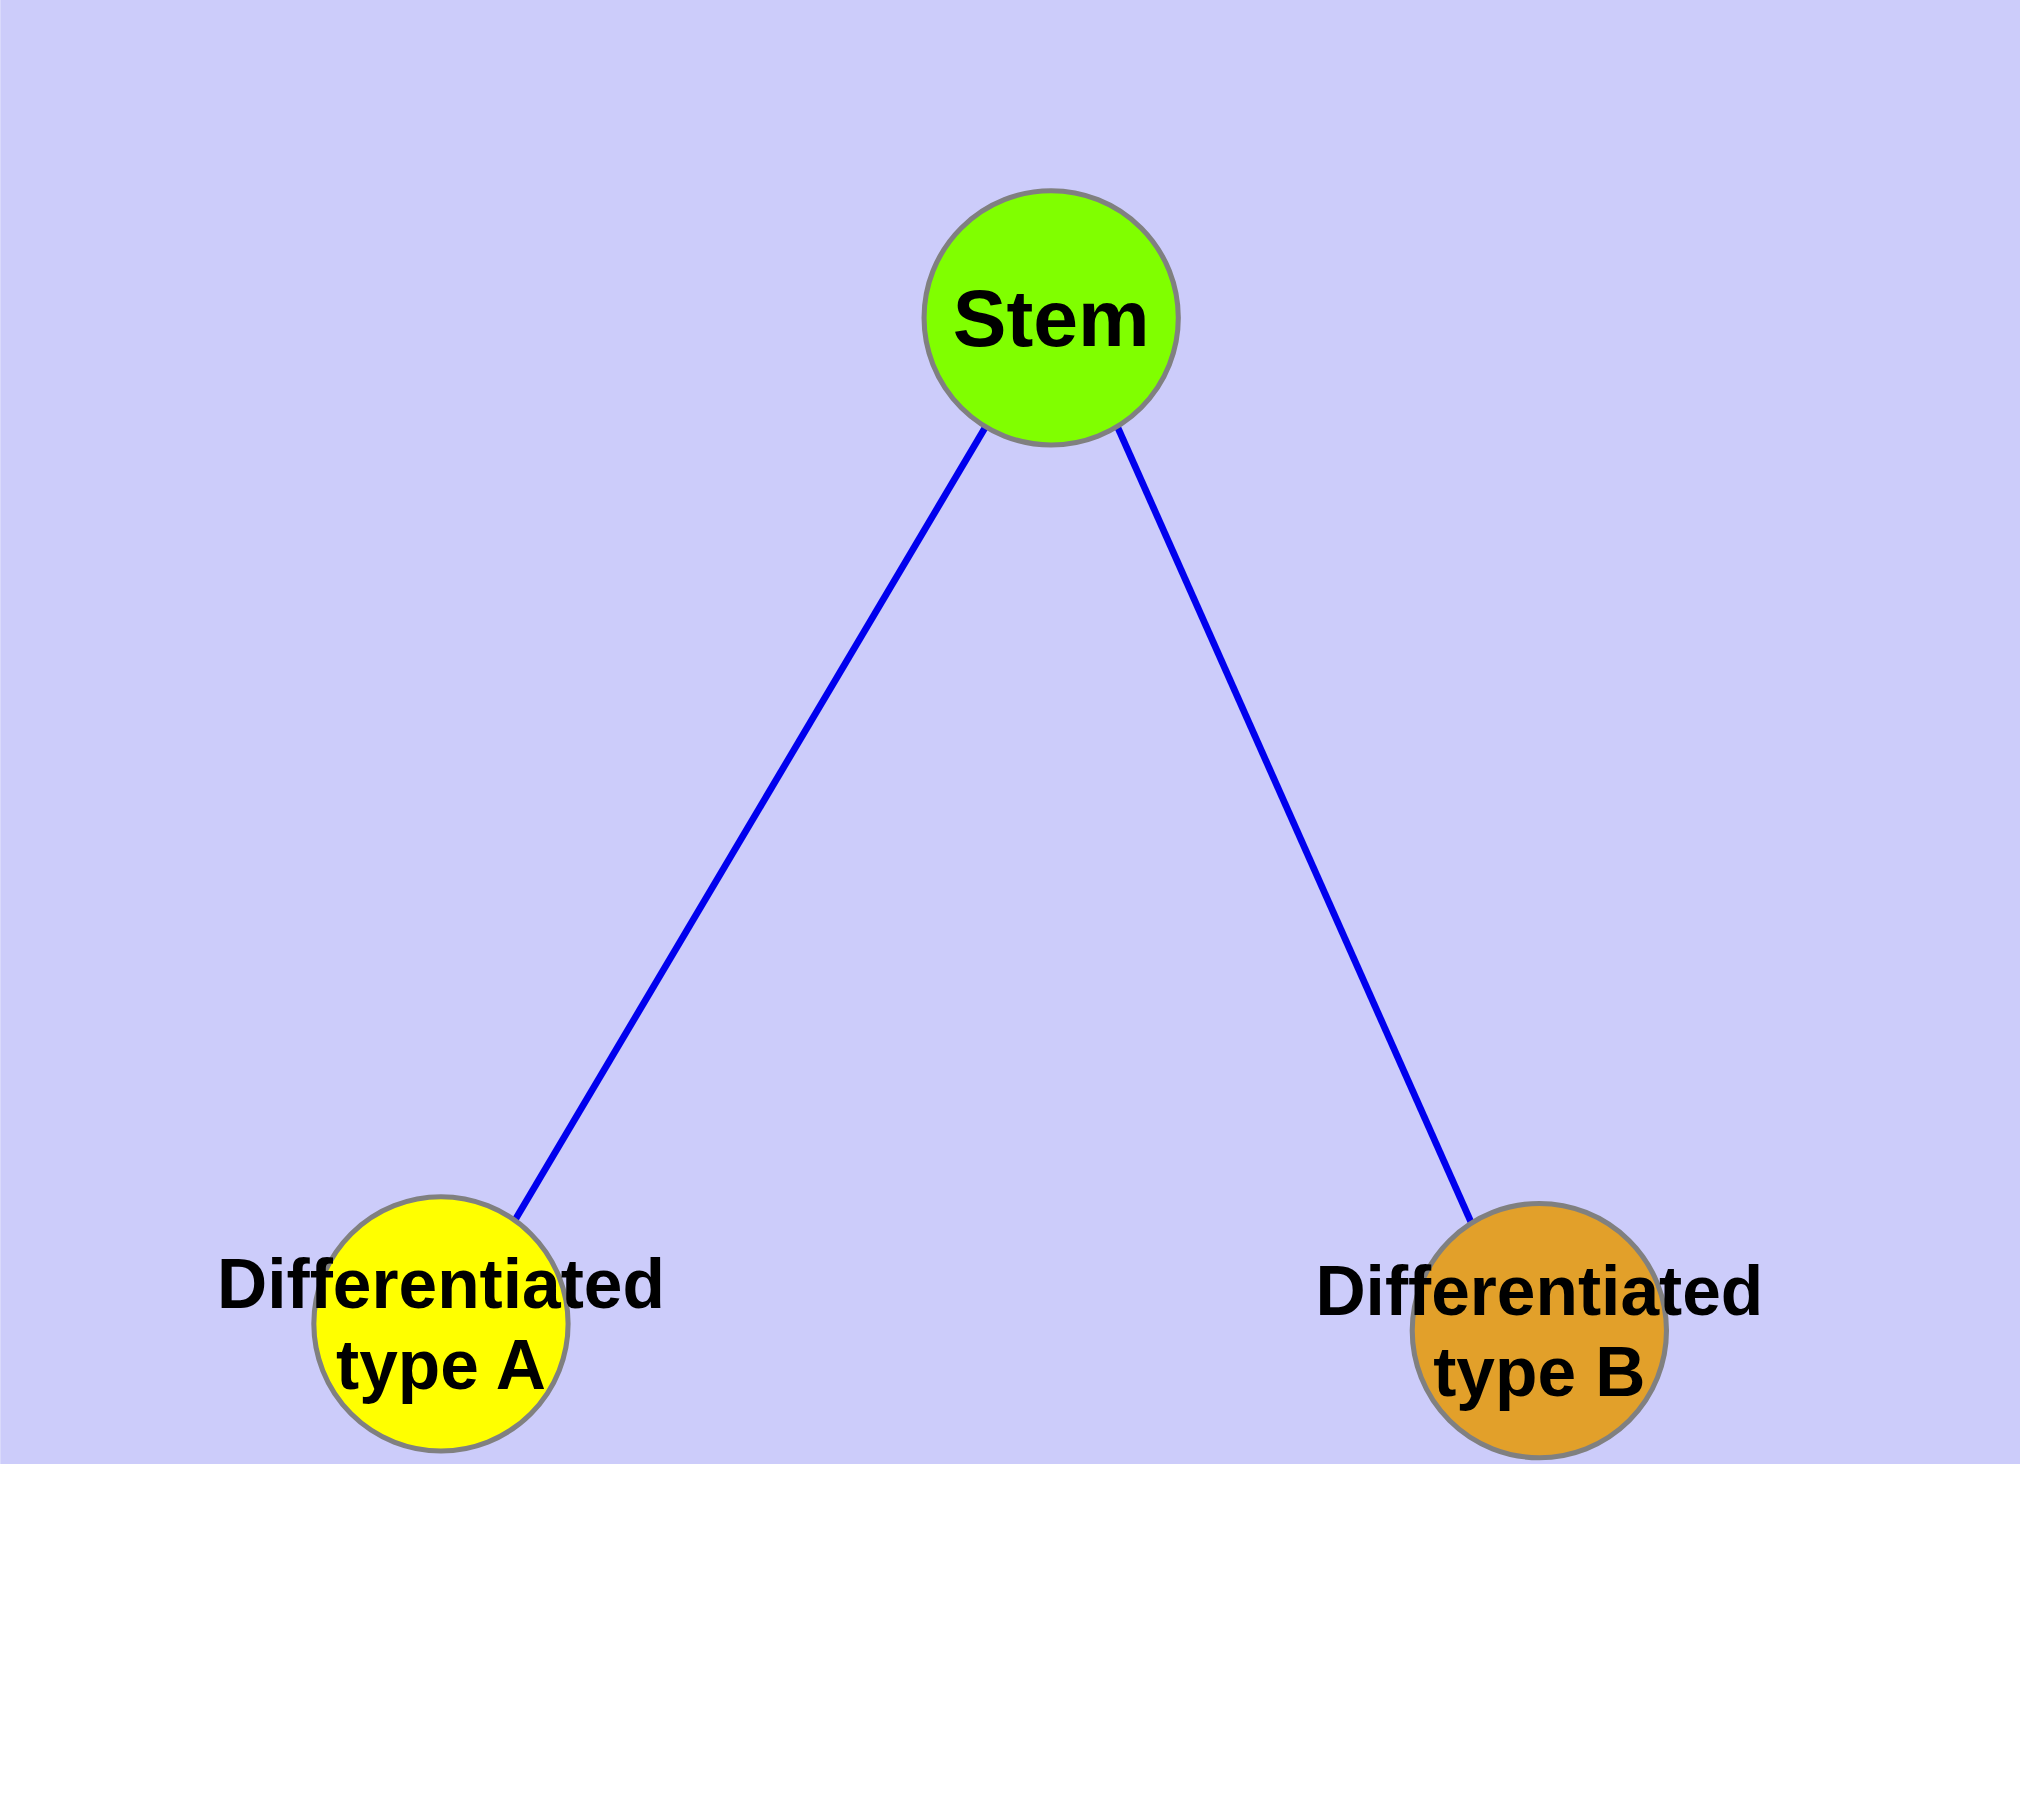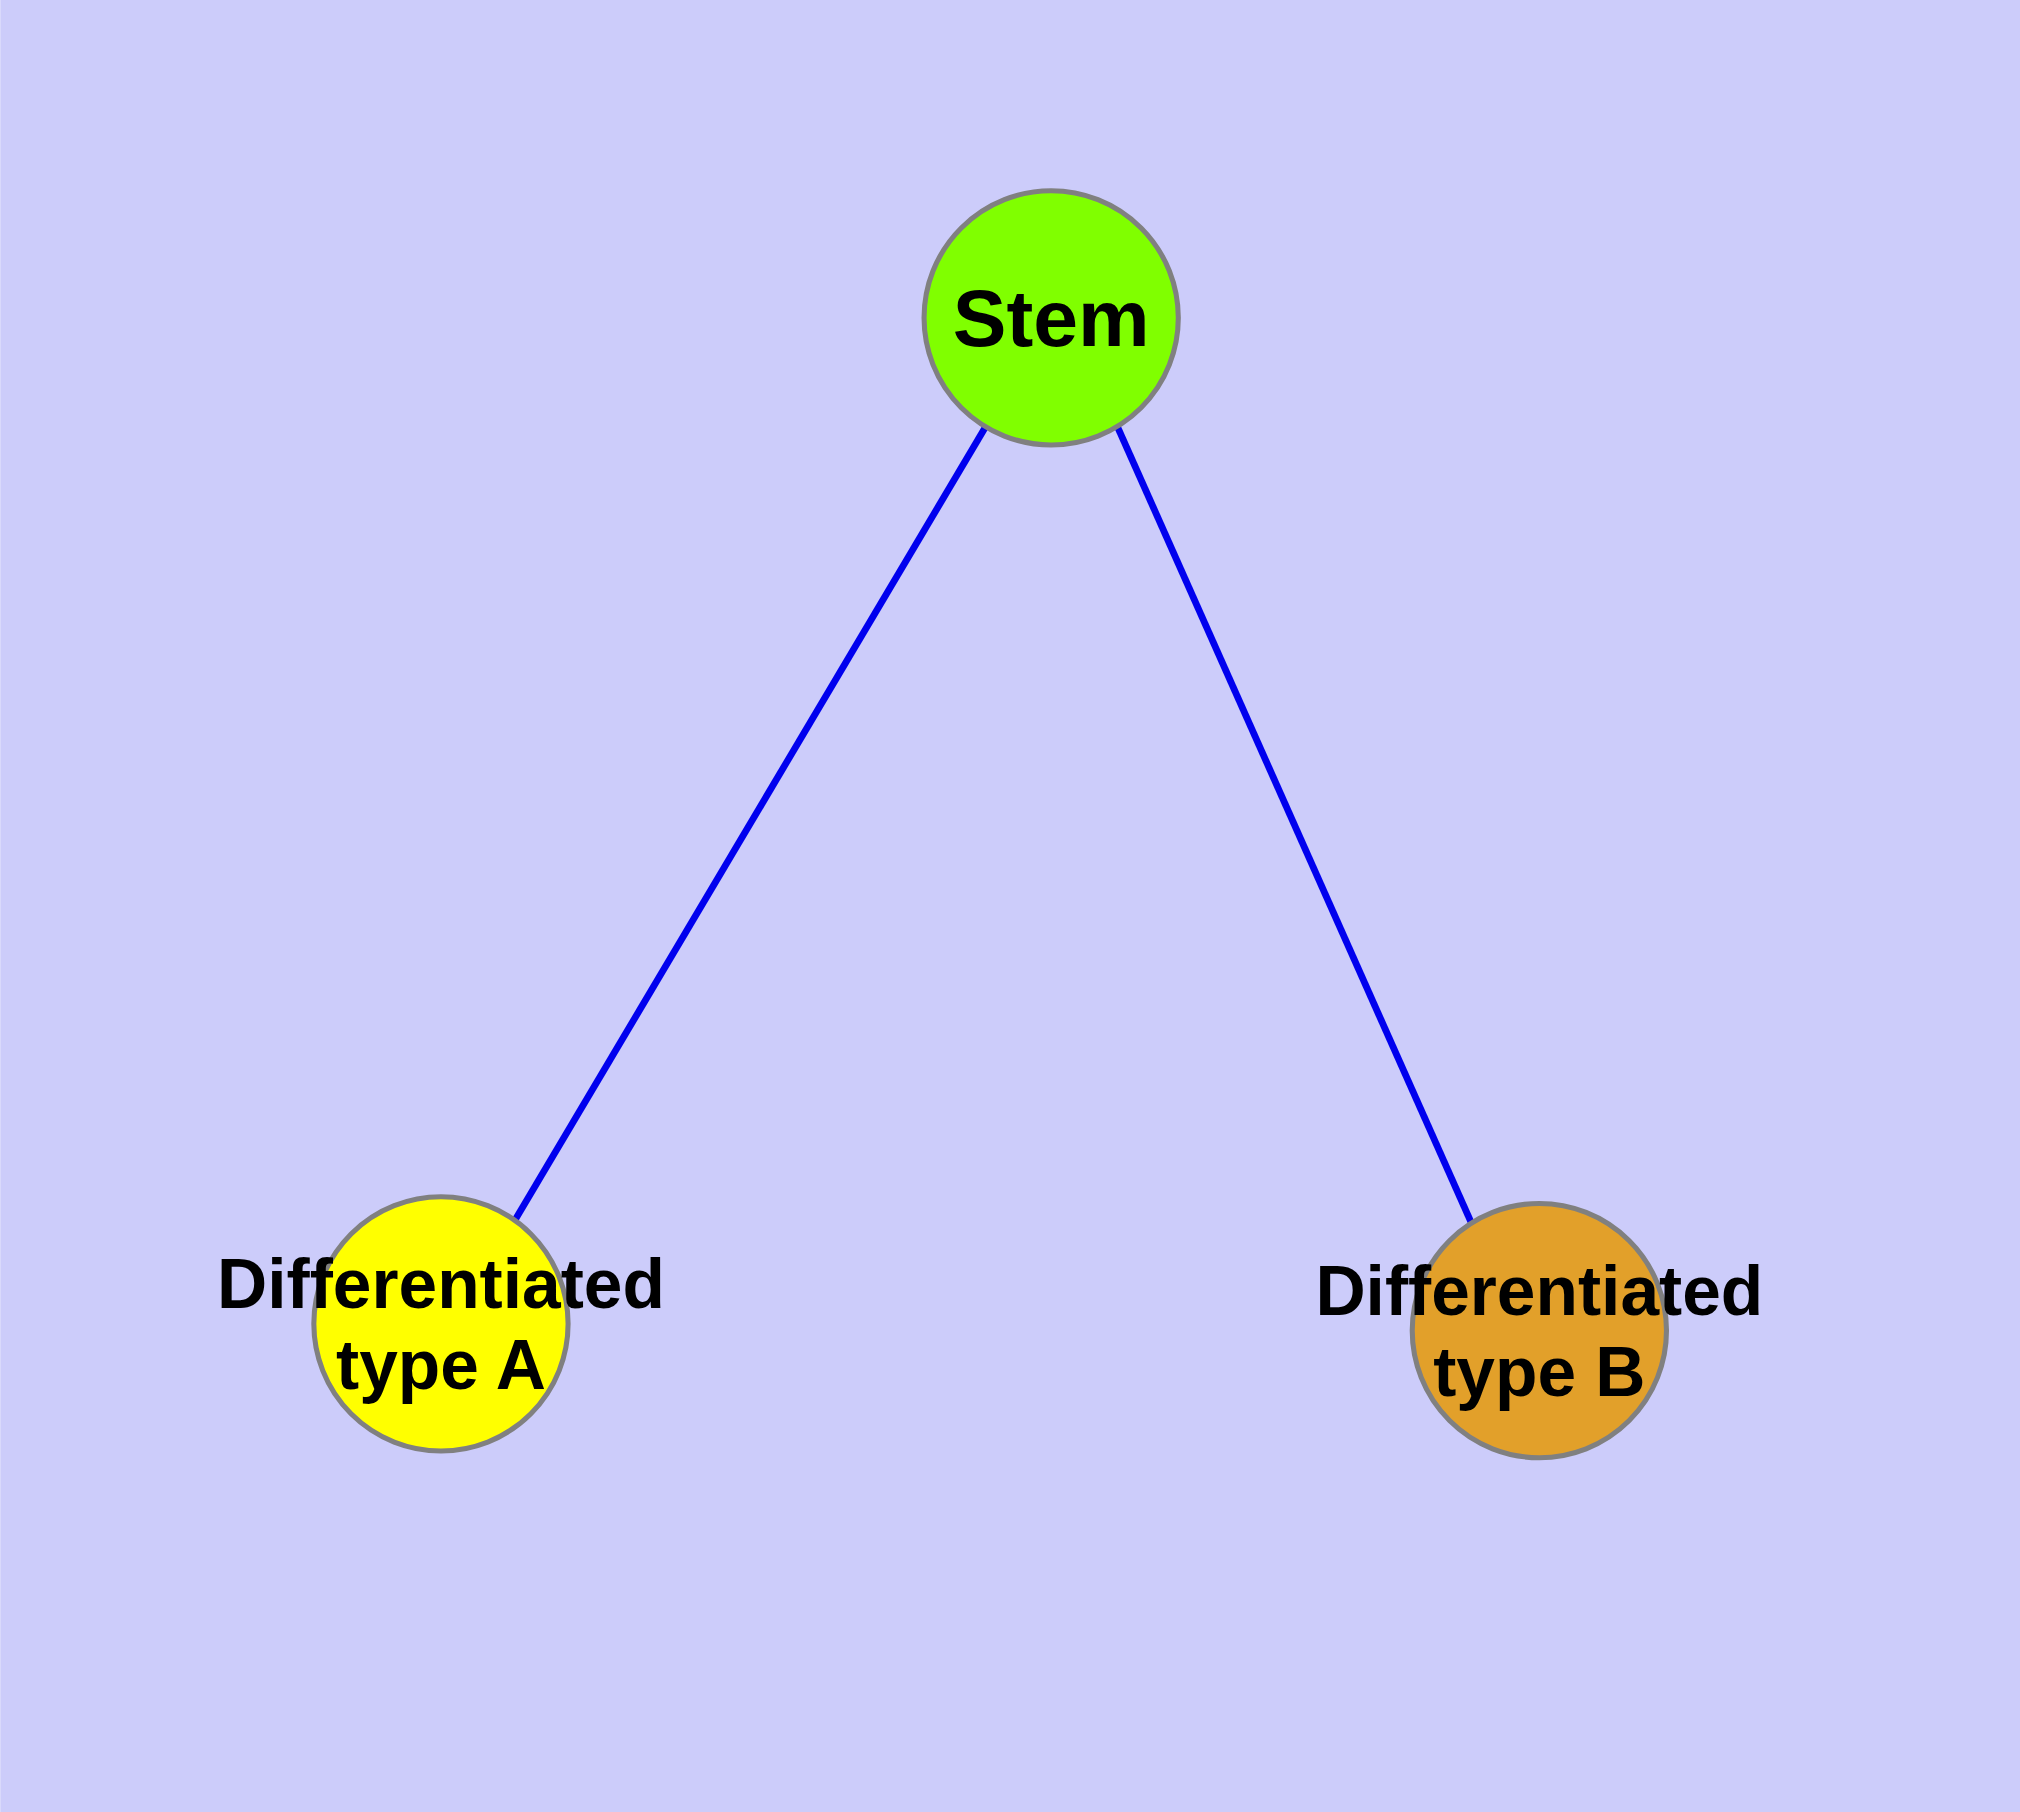--- a/index.html
+++ b/index.html
@@ -27,21 +27,21 @@
     font-weight: bold;
     fill: #000000;
     text-anchor: middle;
     dominant-baseline: alphabetic;
     paint-order: normal;
   }
 </style>
 </head>
 <body>
 
-<div id="canvas" style="width: 2021px; height: 1812px;">
+<div id="canvas" style="width: 2021px; height: 1464px;">
   <svg id="graph-svg" viewBox="0 0 2384 2138" xmlns="http://www.w3.org/2000/svg" style="width: 2021px; height: 1812px;">
     <rect id="bg-rect" x="0" y="0" width="2384" height="2138" fill="#ccccfa"></rect>
     <g id="edges-group">
         <line x1="1163" y1="503" x2="600" y2="1452" stroke="#0000ee" stroke-width="8" stroke-linecap="butt"></line>
         <line x1="1318" y1="503" x2="1738" y2="1448" stroke="#0000ee" stroke-width="8" stroke-linecap="butt"></line>
       </g>
     <g id="nodes-group">
         <circle cx="1240" cy="375" r="150" fill="#80ff00" stroke="#808080" stroke-width="6"></circle>
         <circle cx="520" cy="1562" r="150" fill="#ffff00" stroke="#808080" stroke-width="6"></circle>
         <circle cx="1816" cy="1570" r="150" fill="#e2a02a" stroke="#808080" stroke-width="6"></circle>

